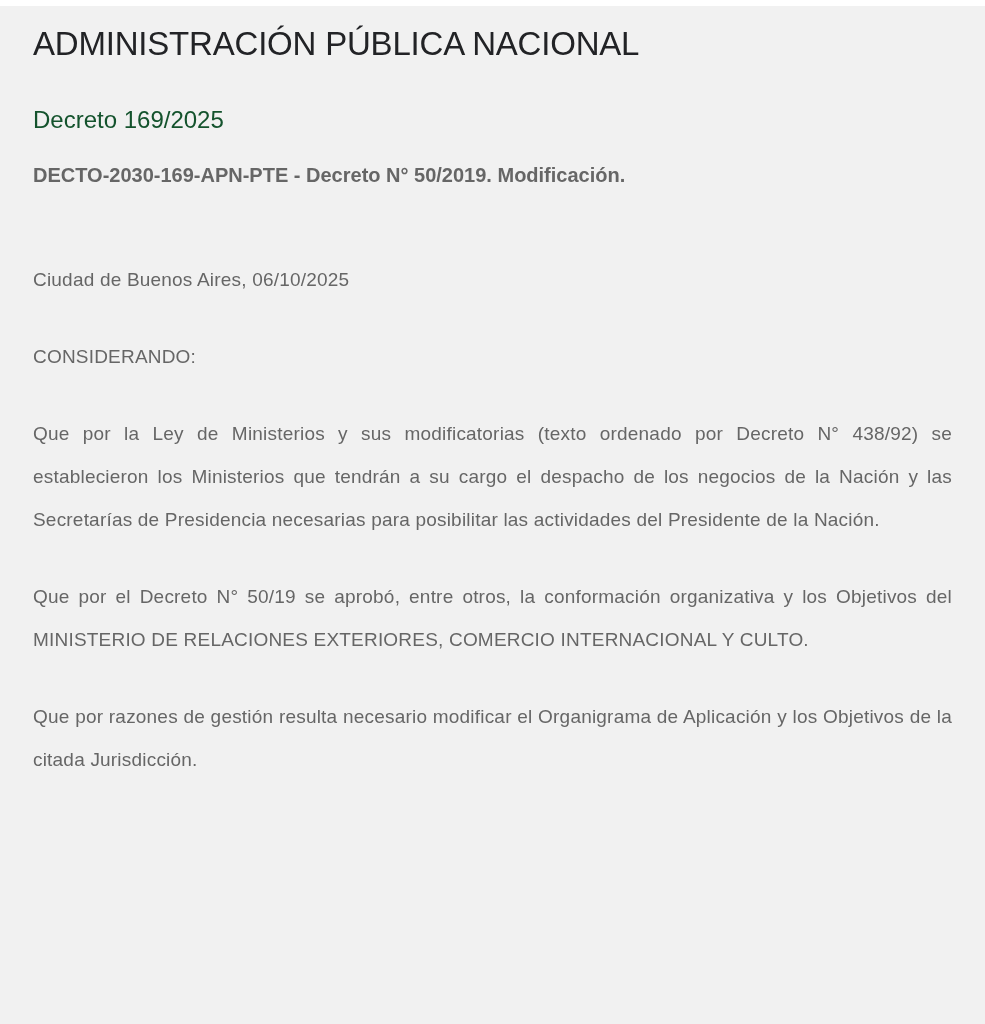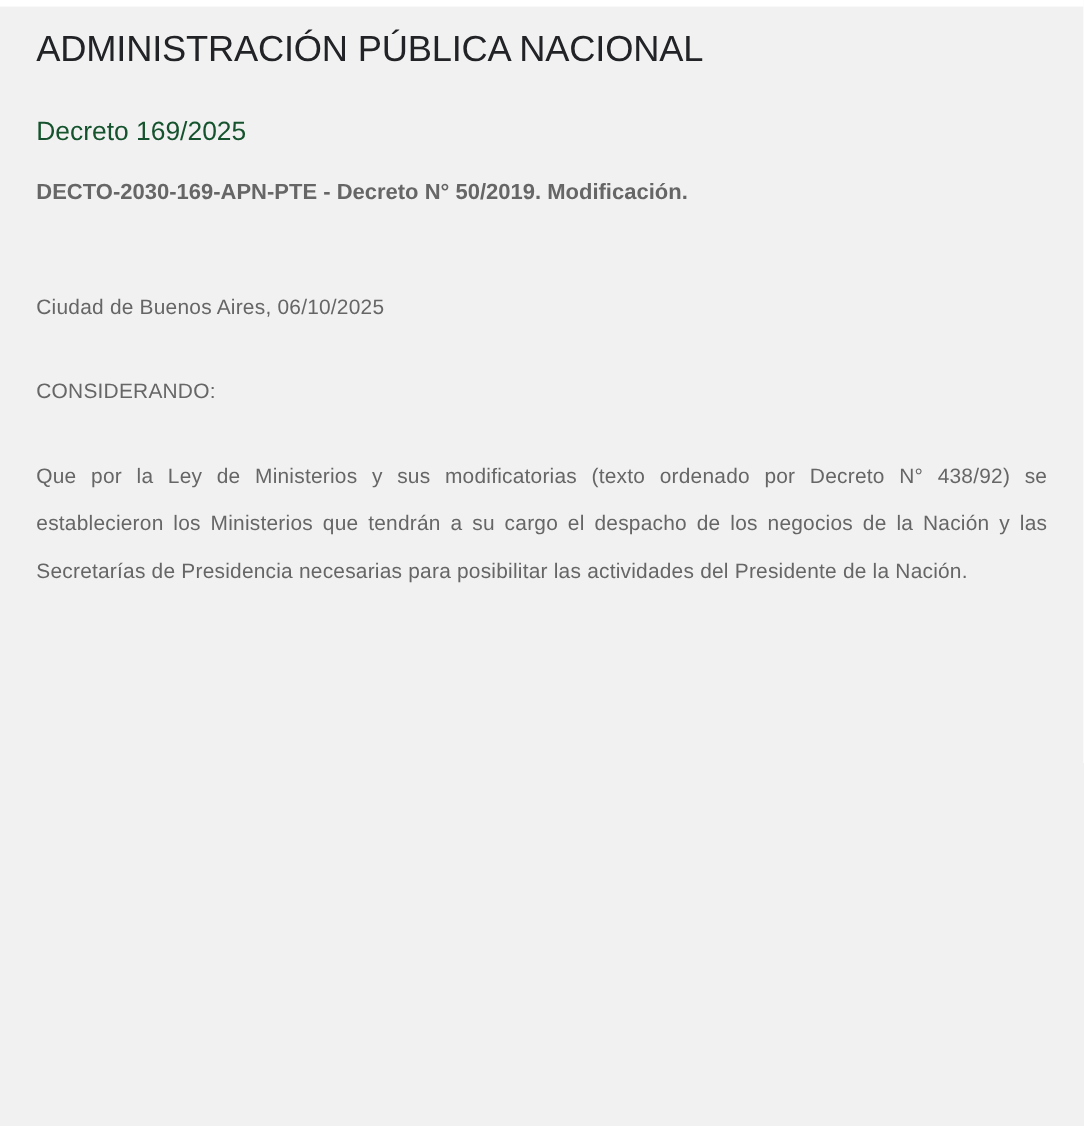--- a/index.html
+++ b/index.html
@@ -75,17 +75,19 @@
 
   <div class="body-text">
 
     <p class="dateline">Ciudad de Buenos Aires, 06/10/2025</p>
 
 
     <p class="single-line">CONSIDERANDO:</p>
 
     <p>Que por la Ley de Ministerios y sus modificatorias (texto ordenado por Decreto N° 438/92) se establecieron los Ministerios que tendrán a su cargo el despacho de los negocios de la Nación y las Secretarías de Presidencia necesarias para posibilitar las actividades del Presidente de la Nación.</p>
 
+    <p>Que por el Decreto N° 50/19 se aprobó, entre otros, la conformación organizativa y los Objetivos del MINISTERIO DE RELACIONES EXTERIORES, COMERCIO INTERNACIONAL Y CULTO.</p>
 
+    <p>Que por razones de gestión resulta necesario modificar el Organigrama de Aplicación y los Objetivos de la citada Jurisdicción.</p>
 
   </div>
 
 </div>
 
 </body></html>

